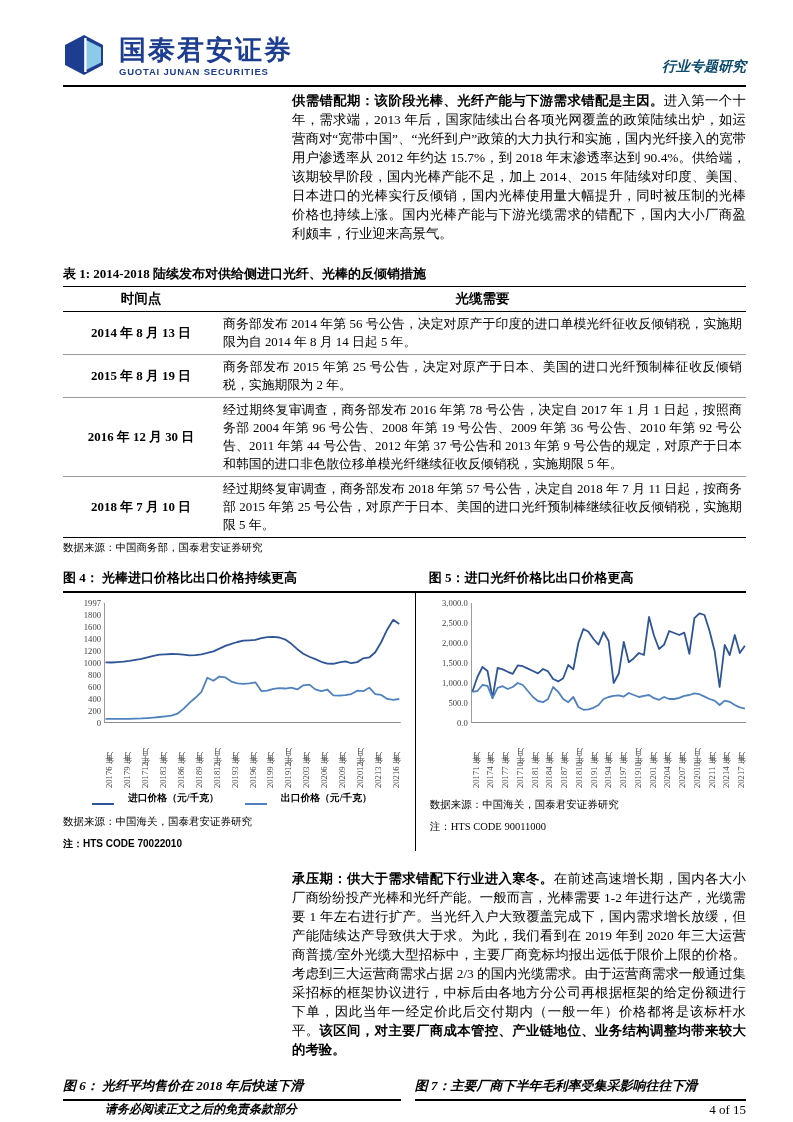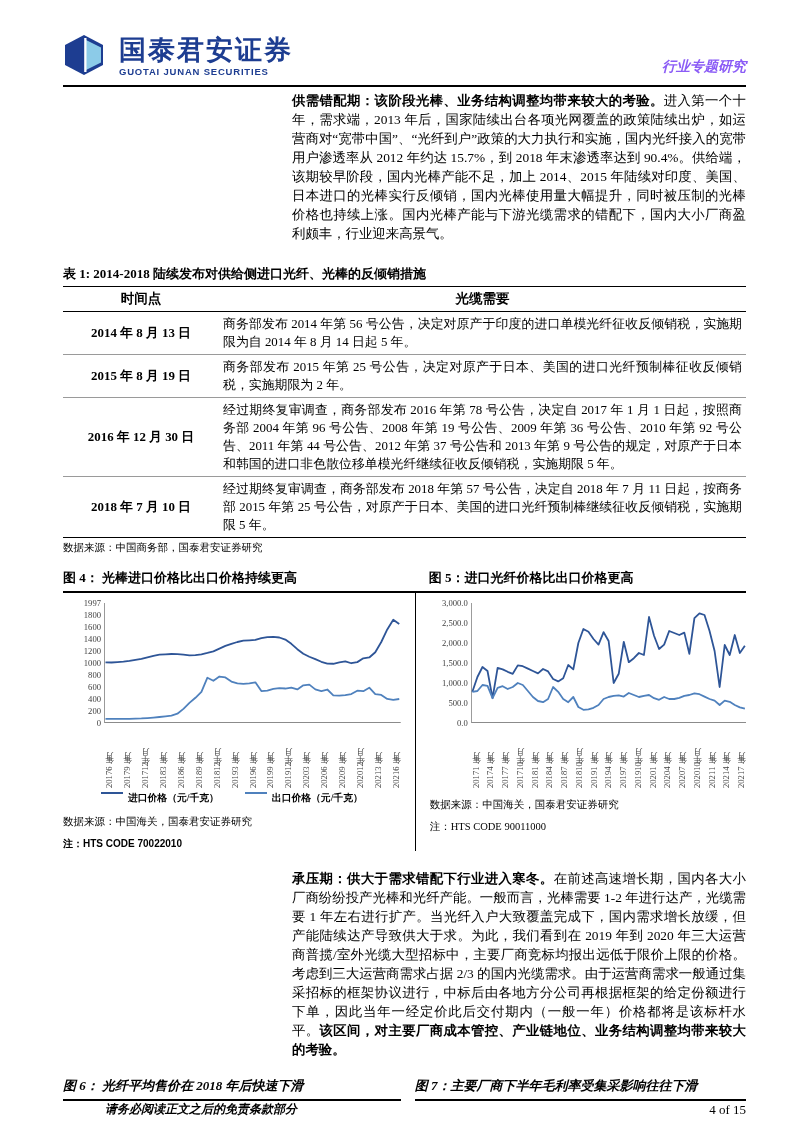--- a/index.html
+++ b/index.html
@@ -11,21 +11,21 @@
   }
   
   .hdr { display:flex; justify-content:space-between; align-items:flex-end;
          border-bottom:2px solid #000; padding-bottom:5px; }
   .brand { display:flex; align-items:center; gap:12px; }
   .brand-txt { display:flex; flex-direction:column; line-height:1; }
   .brand-cn { font-size:27px; font-weight:bold; color:#1d3d91; letter-spacing:2px;
               font-family:"Liberation Sans",sans-serif; }
   .brand-en { font-size:9.5px; font-weight:bold; color:#1d3d91; letter-spacing:.8px;
               font-family:"Liberation Sans",sans-serif; margin-top:3px; }
-  .doc-type { font-size:14px; font-weight:bold; font-style:italic; color:#8b5cf6; padding-bottom:4px; }
+  .doc-type { font-size:14px; font-weight:bold; font-style:italic; color:#0c4a6e; padding-bottom:4px; }
   
   .para { margin-left:229px; text-align:justify; font-size:13.4px; line-height:19px; }
   .para .lead, .para .tail { font-weight:bold; }
   .p1 { margin-top:4px; }
   
   .tbl-wrap { margin-top:9px; }
   .tbl-title { font-size:13px; font-weight:bold; padding-bottom:3px; }
   table.rpt { width:100%; border-collapse:collapse; border-top:1.5px solid #000; border-bottom:1.5px solid #000; }
   table.rpt th { font-size:13.5px; font-weight:bold; padding:3px 2px; border-bottom:1.5px solid #000; }
   table.rpt td { font-size:12.9px; line-height:18px; padding:3px 4px; vertical-align:middle; border-bottom:.75px solid #9a9a9a; }
@@ -45,21 +45,21 @@
   .chart { display:flex; }
   .yticks { display:flex; flex-direction:column; justify-content:space-between; align-items:flex-end;
             height:130px; margin-top:-5px; font-size:8.6px; color:#404040; padding-right:3px; min-width:38px;
             font-family:"Liberation Serif",serif; }
   .plot-box { flex:1; }
   .plot-box svg { display:block; width:100%; height:120px; }
   .xticks { display:flex; justify-content:space-between; padding:2px 0 0 42px; height:58px; }
   .xticks div { writing-mode:vertical-rl; transform:rotate(180deg); font-size:8.6px; color:#404040;
                 line-height:1; white-space:nowrap; }
   .legend { display:flex; justify-content:center; gap:26px; margin-top:4px; font-size:9.8px; font-weight:bold; }
-  .legend-item { display:flex; align-items:flex-start; gap:5px; }
+  .legend-item { display:flex; align-items:flex-end; gap:14px; }
   .legend-swatch { width:22px; height:2px; display:inline-block; }
   .fig-src { font-size:10.5px; margin-top:10px; }
   .fig-note { font-size:10.5px; margin-top:8px; }
   .fig-note.b { font-weight:bold; font-family:"Liberation Sans",sans-serif; font-size:10px; }
   
   .figs-bottom { margin-top:4px; display:flex;font-style:italic; }
   .figs-bottom .fig-title { border-bottom:2px solid #000; }
   .figs-bottom .fig-col-r .fig-title { margin-left:0; }
   
   .ftr { margin-top:auto; display:flex; justify-content:space-between; align-items:flex-end; padding:0 0 6px 42px; }
@@ -81,21 +81,21 @@
         </svg>
       </span>
       <span class="brand-txt">
         <span class="brand-cn">国泰君安证券</span>
         <span class="brand-en">GUOTAI JUNAN SECURITIES</span>
       </span>
     </div>
     <div class="doc-type">行业专题研究</div>
   </div>
 
-  <p class="para p1"><span class="lead">供需错配期：该阶段光棒、业务结构调整均带来较大的考验。</span><span>进入第一个十年，需求端，2013 年后，国家陆续出台各项光网覆盖的政策陆续出炉，如运营商对“宽带中国”、“光纤到户”政策的大力执行和实施，国内光纤接入的宽带用户渗透率从 2012 年约达 15.7%，到 2018 年末渗透率达到 90.4%。供给端，该期较早阶段，国内光棒产能不足，加上 2014、2015 年陆续对印度、美国、日本进口的光棒实行反倾销，国内光棒使用量大幅提升，同时被压制的光棒价格也持续上涨。国内光棒产能与下游光缆需求的错配下，国内大小厂商盈利颇丰，行业迎来高景气。</span></p>
+  <p class="para p1"><span class="lead">供需错配期：该阶段光棒、光纤产能与下游需求错配是主因。</span><span>进入第一个十年，需求端，2013 年后，国家陆续出台各项光网覆盖的政策陆续出炉，如运营商对“宽带中国”、“光纤到户”政策的大力执行和实施，国内光纤接入的宽带用户渗透率从 2012 年约达 15.7%，到 2018 年末渗透率达到 90.4%。供给端，该期较早阶段，国内光棒产能不足，加上 2014、2015 年陆续对印度、美国、日本进口的光棒实行反倾销，国内光棒使用量大幅提升，同时被压制的光棒价格也持续上涨。国内光棒产能与下游光缆需求的错配下，国内大小厂商盈利颇丰，行业迎来高景气。</span></p>
 
   <div class="tbl-wrap">
     <div class="tbl-title">表 1: 2014-2018 陆续发布对供给侧进口光纤、光棒的反倾销措施</div>
     <table class="rpt">
       <thead>
         <tr>
           <th>时间点</th>
           <th>光缆需要</th>
         </tr>
       </thead>

